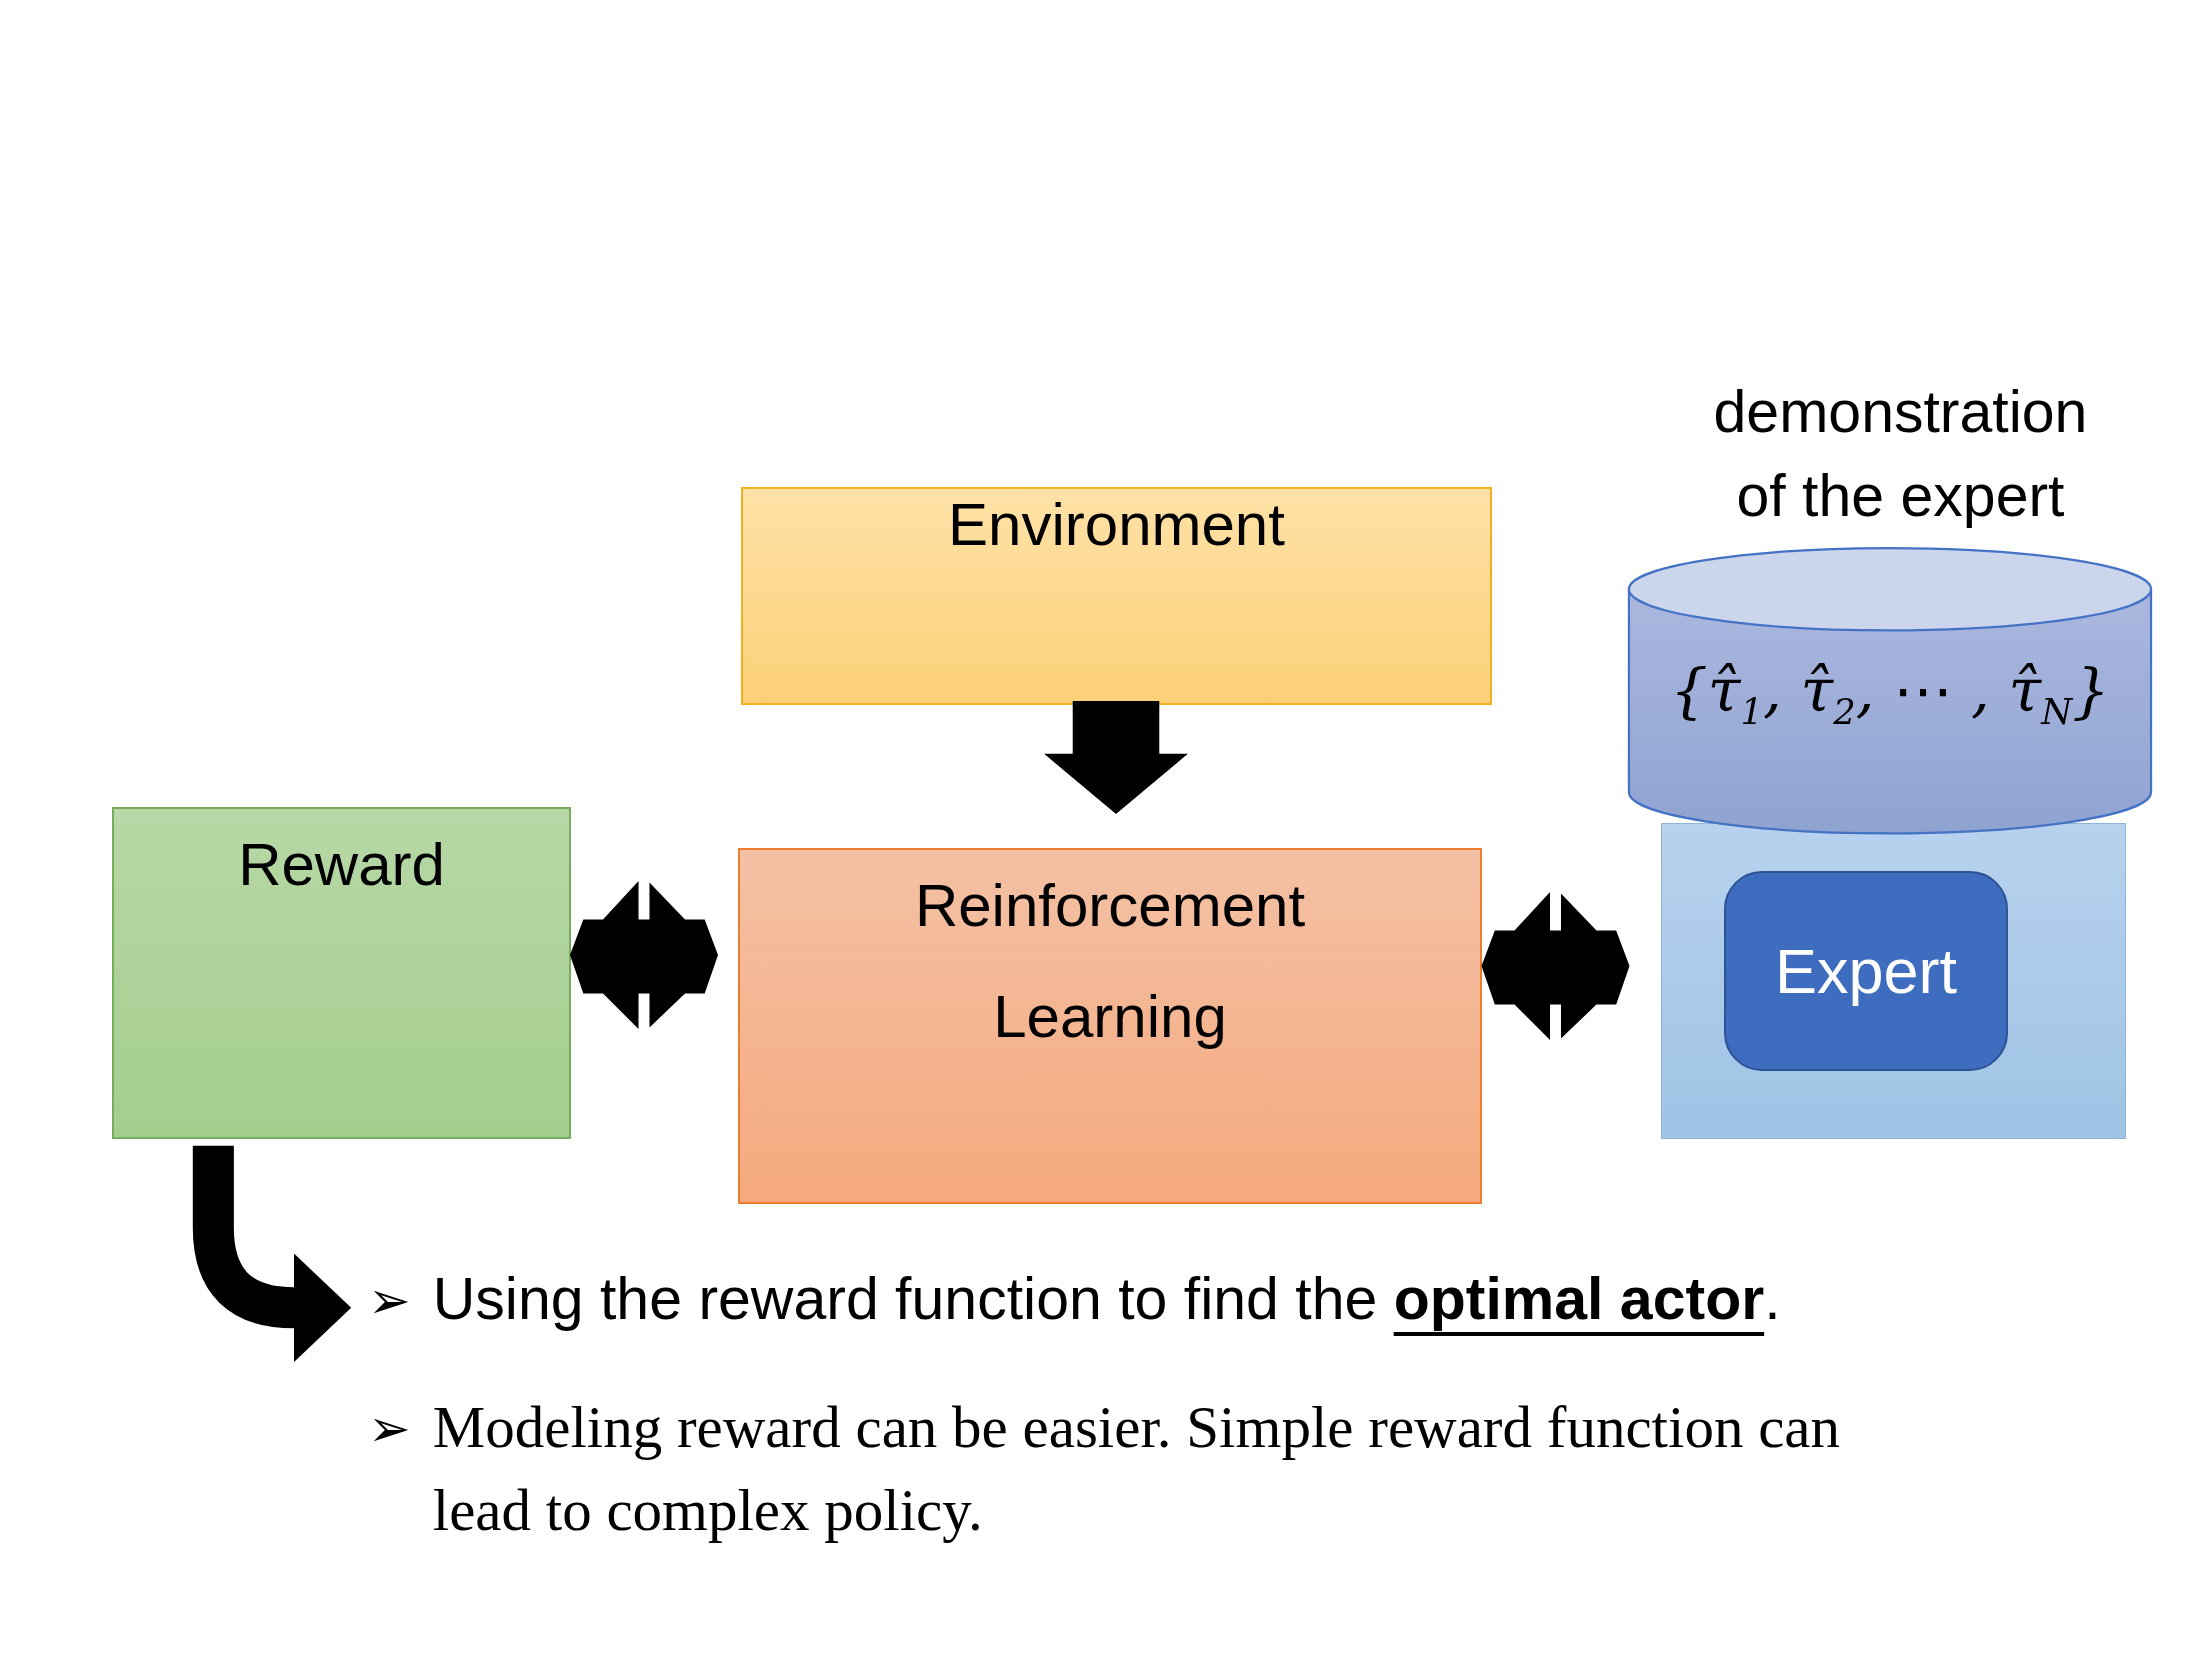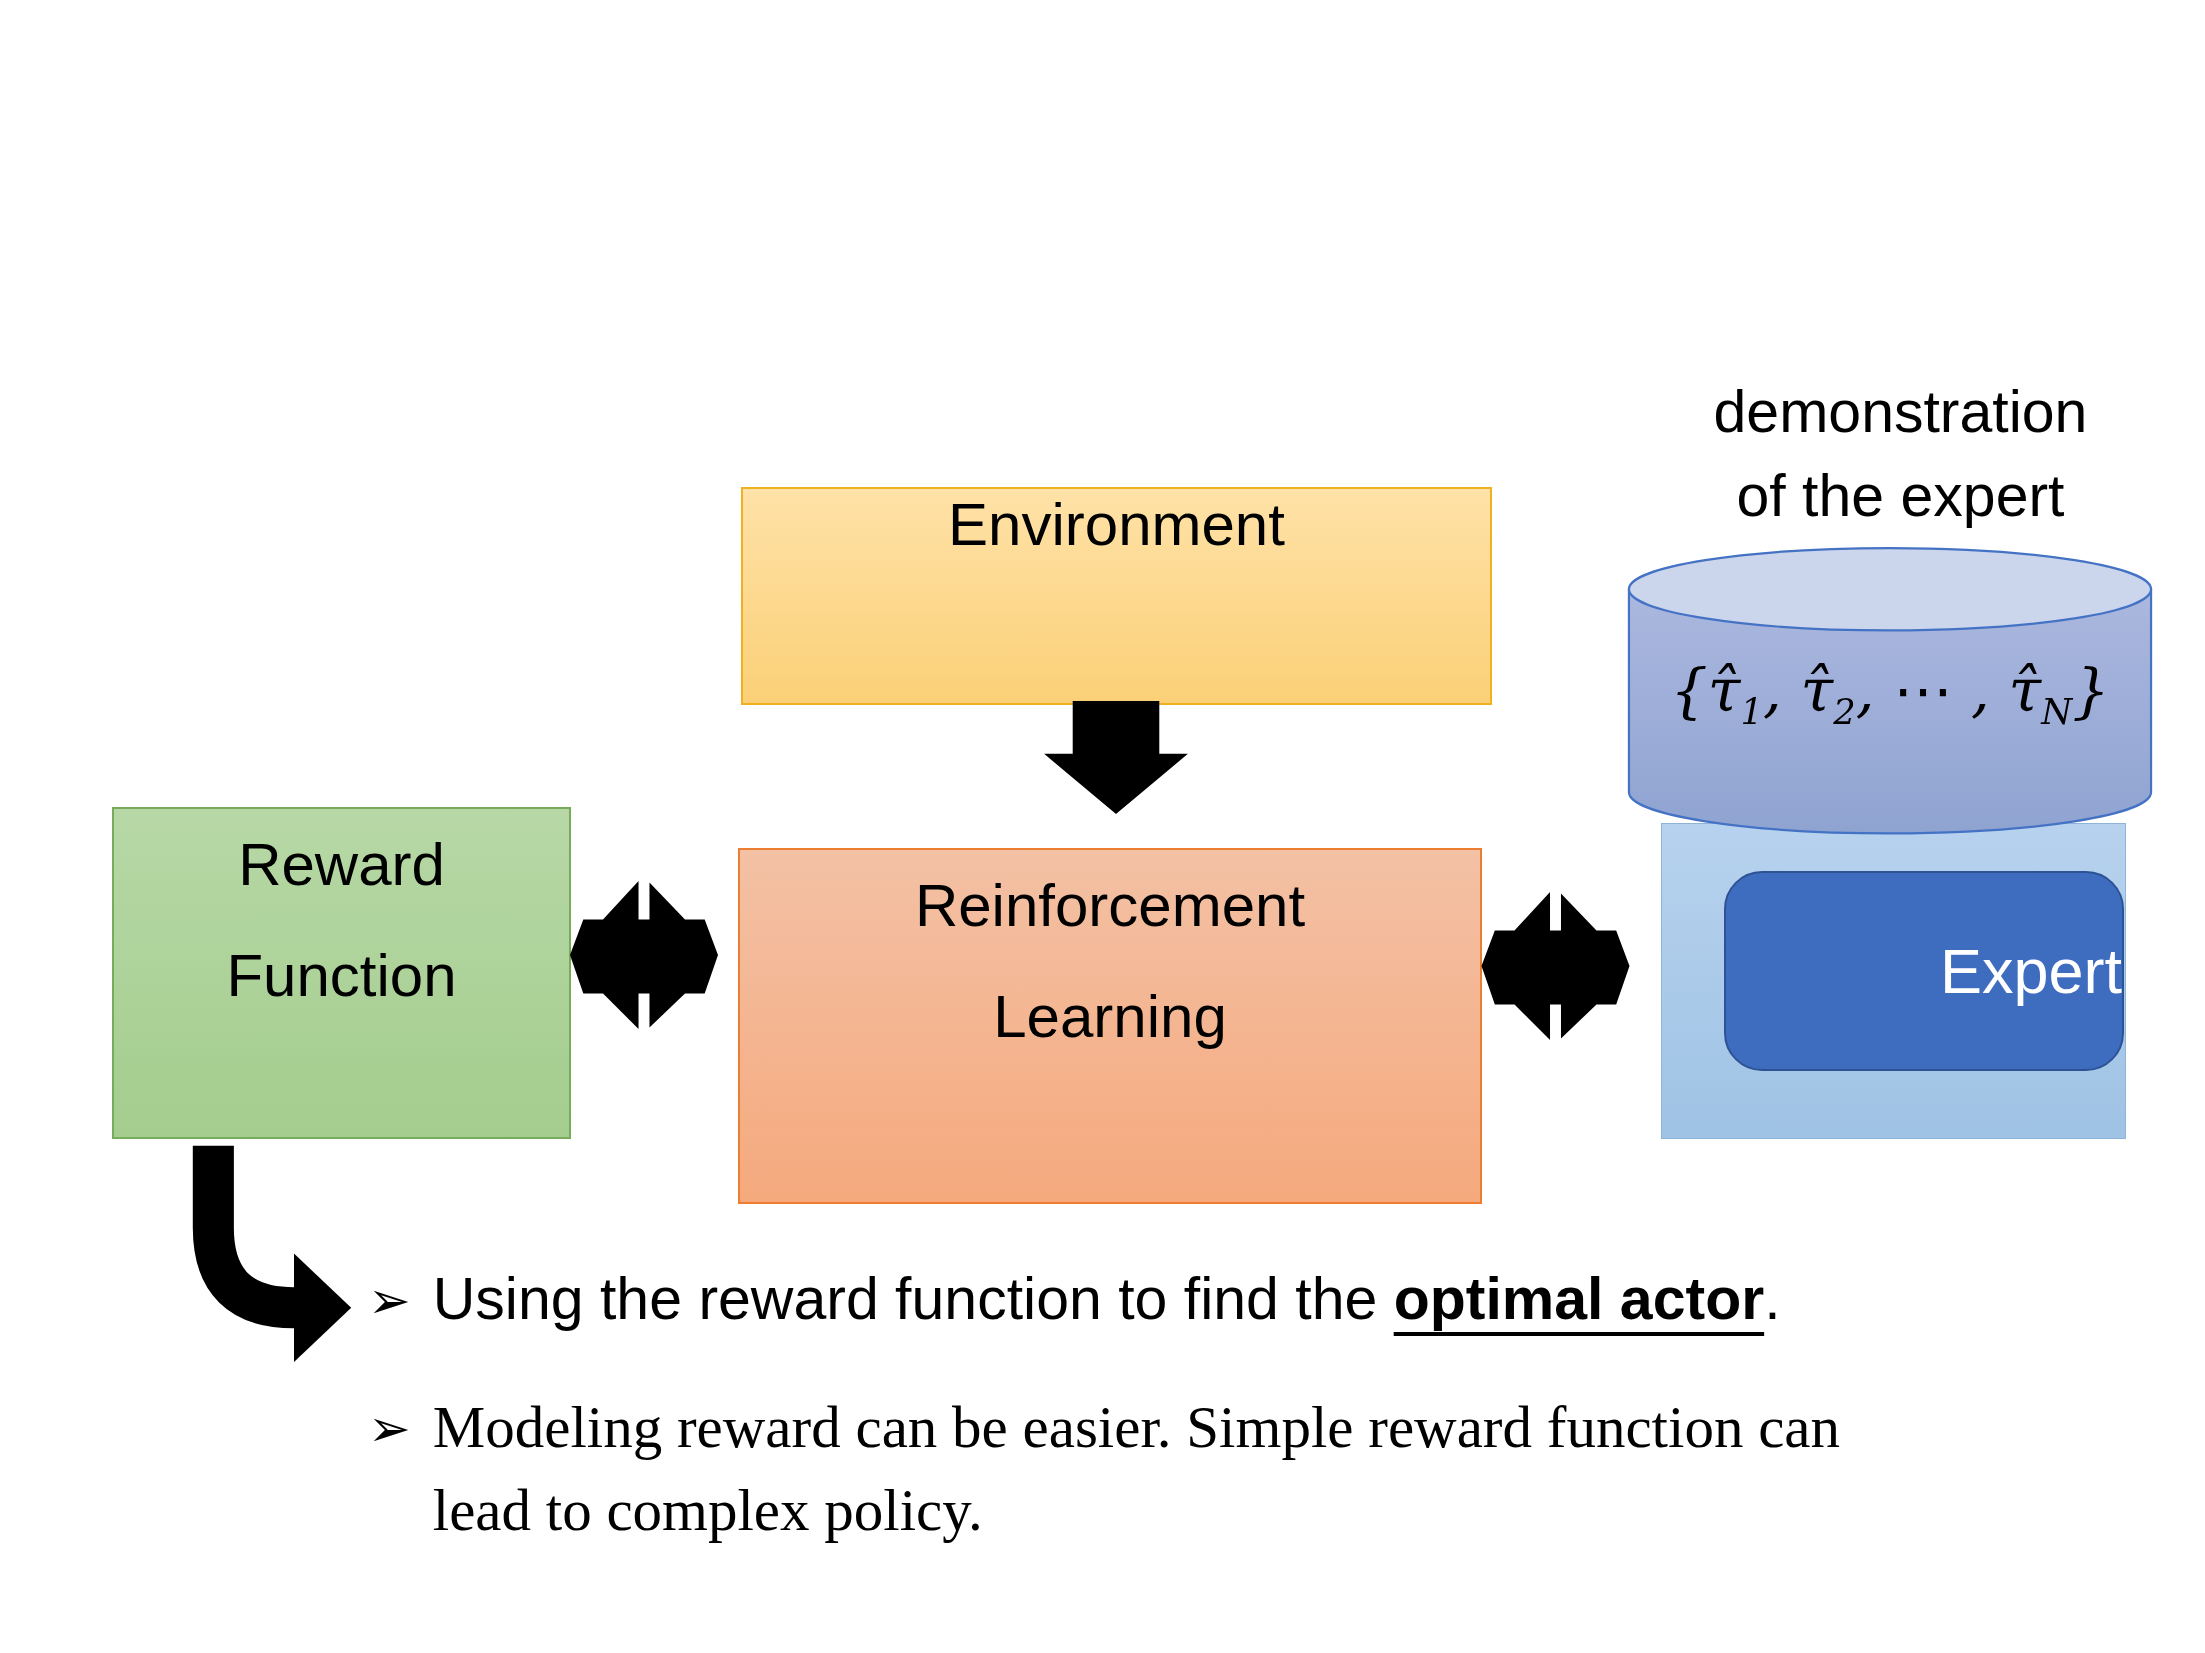--- a/index.html
+++ b/index.html
@@ -45,24 +45,24 @@
     border:1.5px solid var(--container-border); z-index:1;
   }
   .cylinder { position:absolute; left:1626px; top:545px; width:528px; height:293px; z-index:2; }
   .math {
     position:absolute; left:1626px; top:656px; width:528px; z-index:3;
     text-align:center; font-family:"DejaVu Serif","DejaVu Sans",serif;
     font-style:italic; font-size:59px;
   }
   .math sub { font-size:0.6em; font-style:italic; }
   .expert-box {
-    position:absolute; left:1724px; top:871px; width:400px; height:200px; z-index:4;
+    position:absolute; left:1724px; top:871px; width:284px; height:200px; z-index:4;
     border-radius:38px; background:var(--expertbox-fill);
     border:2.9px solid var(--expertbox-border);
-    display:flex; align-items:center; justify-content:flex-end;
+    display:flex; align-items:center; justify-content:center;
     color:#ffffff; font-size:63px;
   }
   .arrow-svg { position:absolute; }
   .down-arrow   { left:1044px; top:701px;  width:144px; height:113px; }
   .xchg-left    { left:570px;  top:881px; width:148px; height:148px; }
   .xchg-right   { left:1480px; top:892px; width:151px; height:148px; }
   .bent-arrow   { left:184px;  top:1141px; width:176px; height:228px; }
   .bullet {
     position:absolute; display:flex; align-items:flex-start;
     font-size:59px; line-height:1.4;
@@ -90,21 +90,20 @@
   <div class="box box-env">
     <span>Environment</span>
   </div>
 
   <svg class="arrow-svg down-arrow" viewBox="0 0 196 154" aria-hidden="true">
     <path d="M39 0 H157 V72 H196 L98 154 L0 72 H39 Z" style="fill:var(--arrow-black)"></path>
   </svg>
 
   <div class="box box-reward">
     <span>Reward</span>
-    <span>Function</span>
   </div>
 
   <div class="box box-rl">
     <span>Reinforcement</span>
     <span>Learning</span>
   </div>
 
   <svg class="arrow-svg xchg-left" viewBox="0 0 100 100" aria-hidden="true">
     <path style="fill:var(--arrow-black)" d="M0 50 L9 26 H91 L100 50 L91 76 H9 Z
              M46.3 0 V26 H22.3 Z

